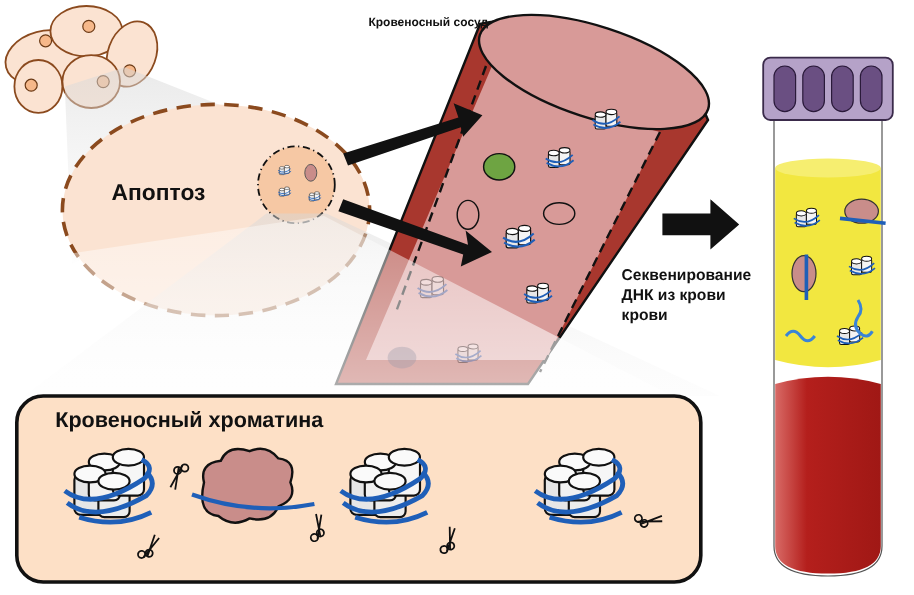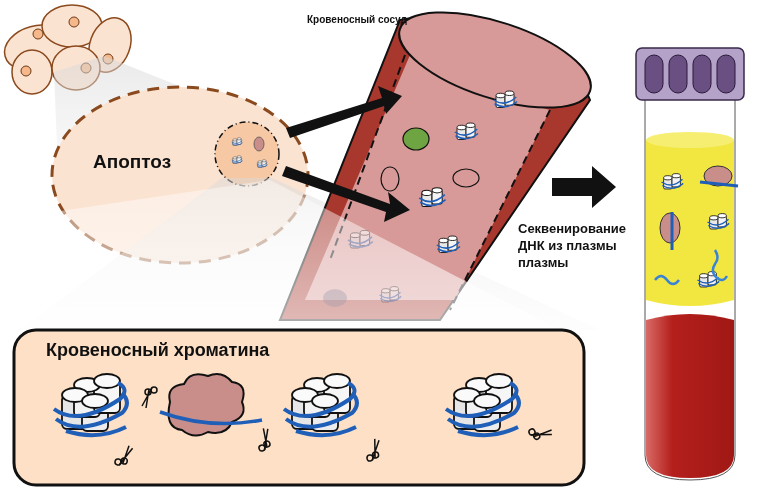--- a/index.html
+++ b/index.html
@@ -150,14 +150,14 @@
     <use href="#bignuc" transform="translate(318 405)"></use>
     <use href="#scissors" transform="translate(370 458) rotate(-10)"></use>
     <use href="#bignuc" transform="translate(480 405)"></use>
     <use href="#scussors" transform="translate(530 430) rotate(60)"></use>
     <use href="#scissors" transform="translate(532 432) rotate(60)"></use>
   </g>
 </svg>
 
 <p class="label lbl-vessel">Кровеносный сосуд</p>
 <p class="label lbl-apoptosis">Апоптоз</p>
-<p class="label lbl-seq">Секвенирование ДНК из плазмы плазмы</p>
+<p class="label lbl-seq">Секвенирование ДНК из крови крови</p>
 <p class="label lbl-degr">Кровеносный хроматина</p>
 
 </body></html>

